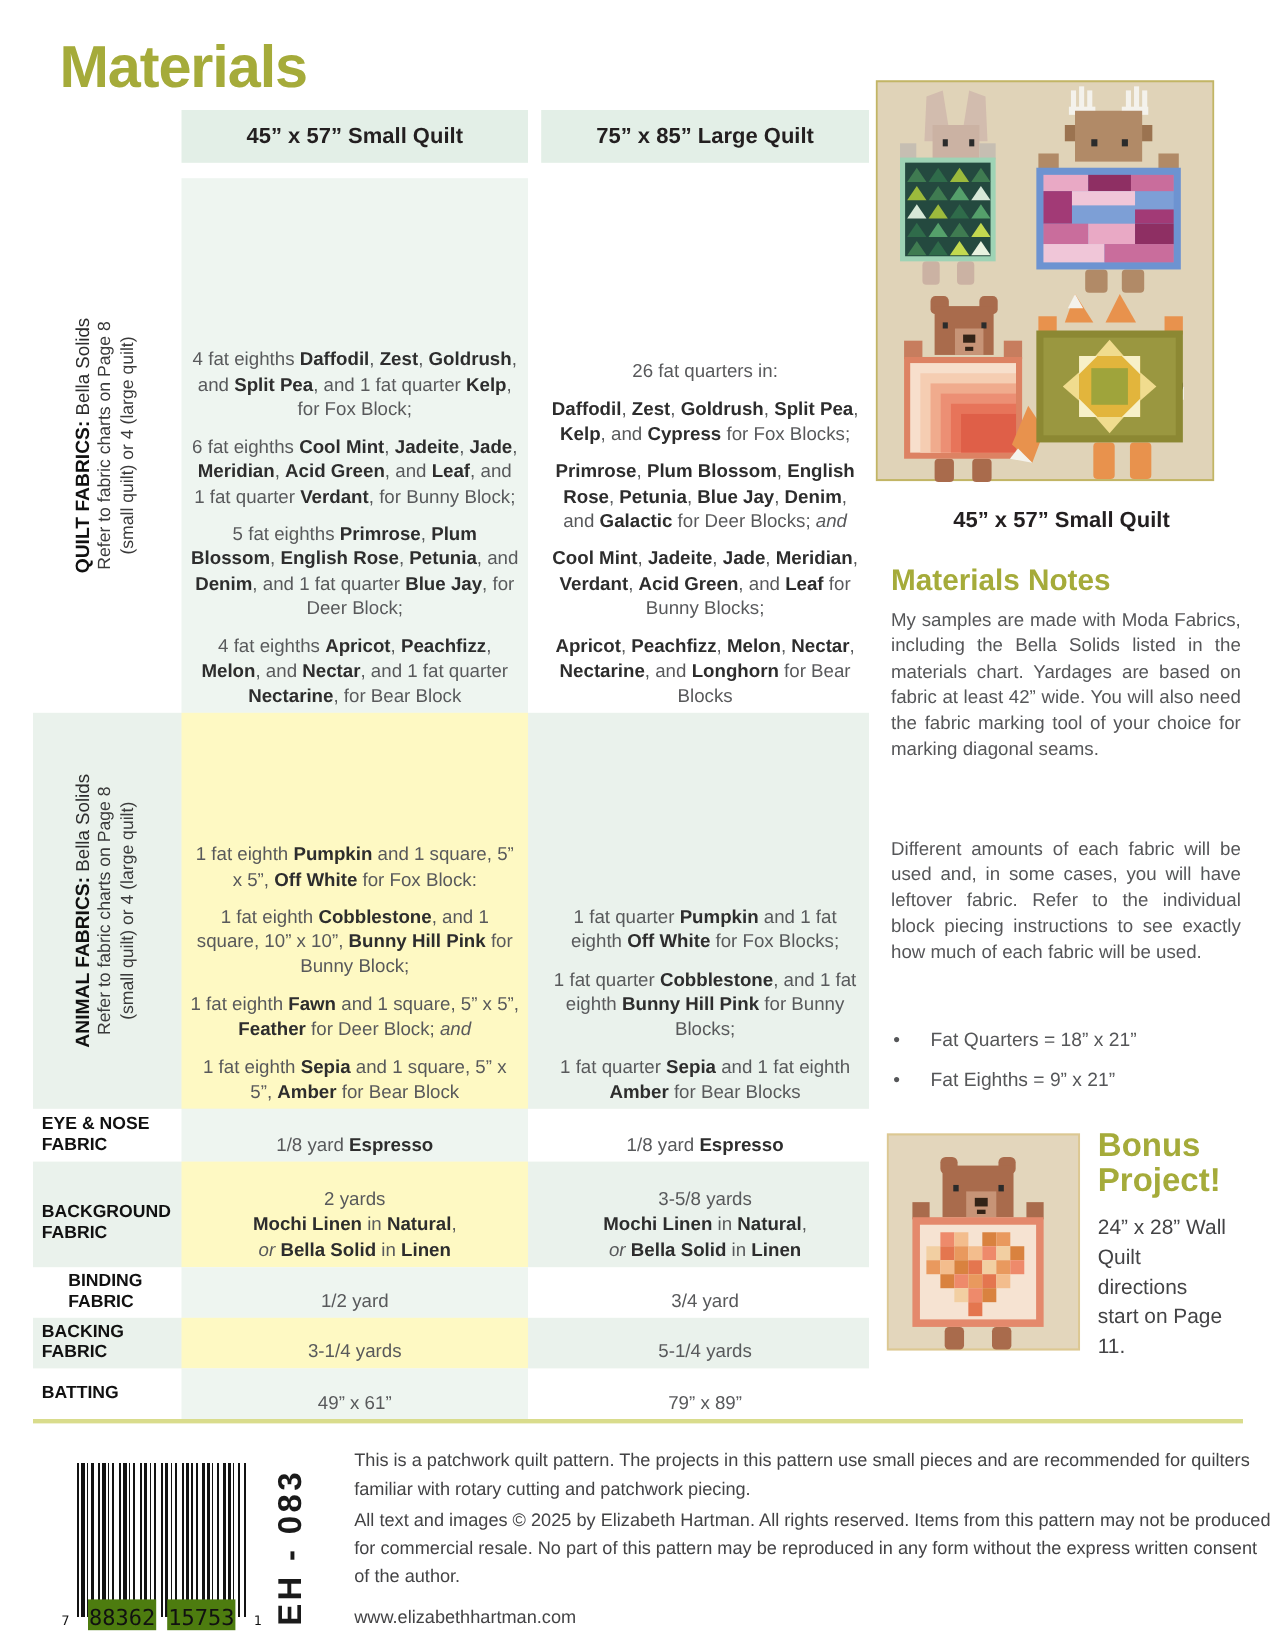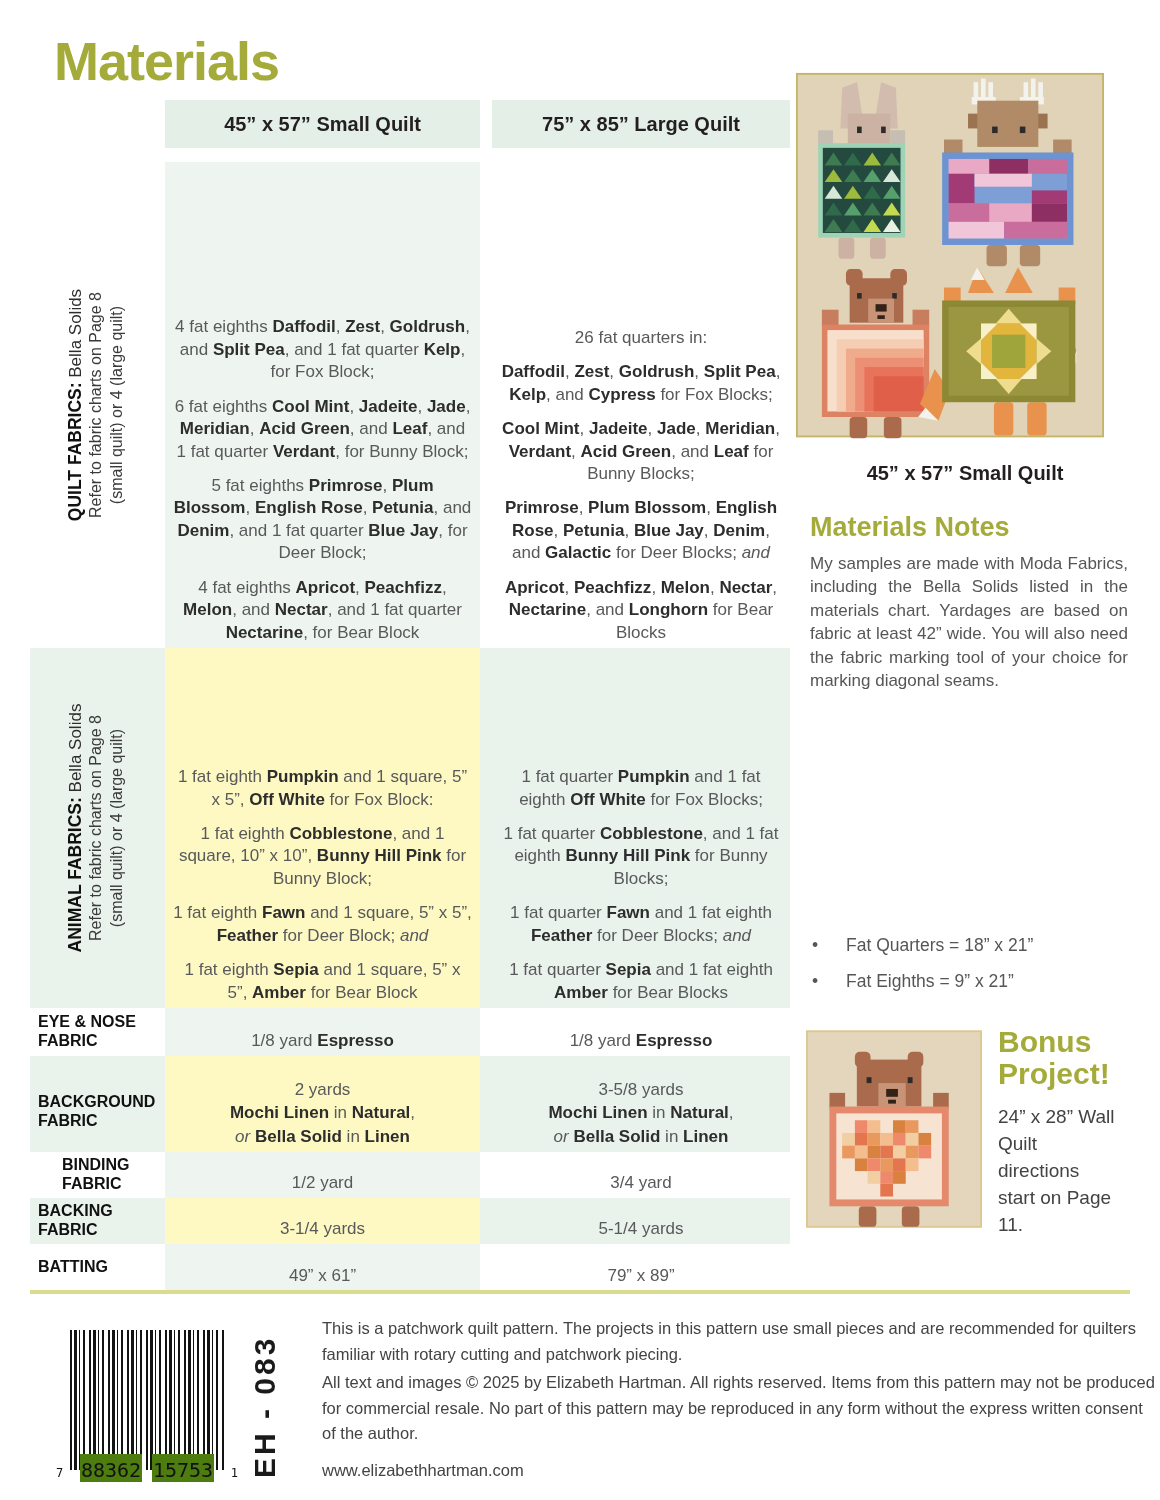--- a/index.html
+++ b/index.html
@@ -76,22 +76,22 @@
         <p><span>4 fat eighths </span><span class="b">Daffodil</span><span>, </span><span class="b">Zest</span><span>, </span><span class="b">Goldrush</span><span>, and  </span><span class="b">Split Pea</span><span>, and 1 fat quarter </span><span class="b">Kelp</span><span>, for Fox Block;</span></p>
         <p><span>6 fat eighths </span><span class="b">Cool Mint</span><span>, </span><span class="b">Jadeite</span><span>, </span><span class="b">Jade</span><span>, </span><span class="b">Meridian</span><span>, </span><span class="b">Acid Green</span><span>, and </span><span class="b">Leaf</span><span>, and 1 fat quarter </span><span class="b">Verdant</span><span>, for Bunny Block;</span></p>
         <p><span>5 fat eighths </span><span class="b">Primrose</span><span>, </span><span class="b">Plum Blossom</span><span>, </span><span class="b">English Rose</span><span>, </span><span class="b">Petunia</span><span>, and </span><span class="b">Denim</span><span>, and 1 fat quarter </span><span class="b">Blue Jay</span><span>, for Deer Block;</span></p>
         <p><span>4 fat eighths </span><span class="b">Apricot</span><span>, </span><span class="b">Peachfizz</span><span>, </span><span class="b">Melon</span><span>, and </span><span class="b">Nectar</span><span>, and 1 fat quarter </span><span class="b">Nectarine</span><span>, for Bear Block</span></p>
       </div>
   </div>
   <div class="abs cell" style="left:492px;top:162px;width:298px;height:486px;">
     <div class="paras">
         <p><span>26 fat quarters in:</span></p>
         <p><span class="b">Daffodil</span><span>, </span><span class="b">Zest</span><span>, </span><span class="b">Goldrush</span><span>, </span><span class="b">Split Pea</span><span>, </span><span class="b">Kelp</span><span>, and </span><span class="b">Cypress</span><span> for Fox Blocks;</span></p>
+        <p><span class="b">Primrose</span><span>, </span><span class="b">Plum Blossom</span><span>, </span><span class="b">English Rose</span><span>, </span><span class="b">Petunia</span><span>, </span><span class="b">Blue Jay</span><span>, </span><span class="b">Denim</span><span>, and </span><span class="b">Galactic</span><span> for Deer Blocks; </span><span class="i">and</span></p>
         <p><span class="b">Cool Mint</span><span>, </span><span class="b">Jadeite</span><span>, </span><span class="b">Jade</span><span>, </span><span class="b">Meridian</span><span>, </span><span class="b">Verdant</span><span>, </span><span class="b">Acid Green</span><span>, and </span><span class="b">Leaf</span><span> for Bunny Blocks;</span></p>
-        <p><span class="b">Primrose</span><span>, </span><span class="b">Plum Blossom</span><span>, </span><span class="b">English Rose</span><span>, </span><span class="b">Petunia</span><span>, </span><span class="b">Blue Jay</span><span>, </span><span class="b">Denim</span><span>, and </span><span class="b">Galactic</span><span> for Deer Blocks; </span><span class="i">and</span></p>
         <p><span class="b">Apricot</span><span>, </span><span class="b">Peachfizz</span><span>, </span><span class="b">Melon</span><span>, </span><span class="b">Nectar</span><span>, </span><span class="b">Nectarine</span><span>, and </span><span class="b">Longhorn</span><span> for Bear Blocks</span></p>
       </div>
   </div>
 
   <div class="abs band" style="left:30px;top:648px;width:760px;height:360px;"></div>
   <div class="abs vcell" style="left:30px;top:648px;width:132px;height:360px;">
     <div class="vwrap" style="width:350px;">
       <div class="vl1"><span class="b">ANIMAL FABRICS:</span><span> Bella Solids</span></div>
       <div class="vl2">Refer to fabric charts on Page 8</div>
       <div class="vl2">(small quilt) or 4 (large quilt)</div>
@@ -102,21 +102,20 @@
         <p><span>1 fat eighth </span><span class="b">Pumpkin</span><span> and 1 square, 5” x 5”, </span><span class="b">Off White</span><span> for Fox Block:</span></p>
         <p><span>1 fat eighth </span><span class="b">Cobblestone</span><span>, and 1 square, 10” x 10”,  </span><span class="b">Bunny Hill Pink</span><span> for Bunny Block;</span></p>
         <p><span>1 fat eighth </span><span class="b">Fawn</span><span> and 1 square, 5” x 5”,  </span><span class="b">Feather</span><span> for Deer Block; </span><span class="i">and</span></p>
         <p><span>1 fat eighth </span><span class="b">Sepia</span><span> and 1 square, 5” x 5”,  </span><span class="b">Amber</span><span> for Bear Block</span></p>
       </div>
   </div>
   <div class="abs cell" style="left:492px;top:648px;width:298px;height:360px;">
     <div class="paras">
         <p><span>1 fat quarter </span><span class="b">Pumpkin</span><span> and 1 fat eighth </span><span class="b">Off White</span><span> for Fox Blocks;</span></p>
         <p><span>1 fat quarter </span><span class="b">Cobblestone</span><span>, and 1 fat eighth </span><span class="b">Bunny Hill Pink</span><span> for Bunny Blocks;</span></p>
-        <p><span>1 fat quarter </span><span class="b">Fawn</span><span> and 1 fat eighth </span><span class="b">Feather</span><span> for Deer Blocks; </span><span class="i">and</span></p>
         <p><span>1 fat quarter </span><span class="b">Sepia</span><span> and 1 fat eighth </span><span class="b">Amber</span><span> for Bear Blocks</span></p>
       </div>
   </div>
 
   <div class="abs rowlabel" style="left:38px;top:1008px;width:124px;height:48px;">EYE &amp; NOSE FABRIC</div>
   <div class="abs cell small-on-white" style="left:165px;top:1008px;width:315px;height:48px;">
       <div class="paras tight">
         <p><span>1/8 yard </span><span class="b">Espresso</span></p>
       </div>
     </div>
@@ -300,20 +299,21 @@
       <polygon points="260,287 260,315 276,301" fill="#f0dc8e"></polygon>
     </g>
   </svg>
 
   <div class="abs caption" style="left:815px;top:462px;width:300px;">45” x 57” Small Quilt</div>
 
   <h2 class="abs olive-h notes-h" style="left:810px;top:512px;">Materials Notes</h2>
 
   <p class="abs notes-p" style="left:810px;top:552px;width:318px;">My samples are made with Moda Fabrics, including the Bella Solids listed in the materials chart. Yardages are based on fabric at least 42” wide. You will also need the fabric marking tool of your choice for marking diagonal seams.</p>
 
+  <p class="abs notes-p" style="left:810px;top:760px;width:318px;">Different amounts of each fabric will be used and, in some cases, you will have leftover fabric. Refer to the individual block piecing instructions to see exactly how much of each fabric will be used.</p>
 
   <div class="abs bullet-row" style="left:812px;top:935px;width:316px;">
     <span class="bullet-dot">•</span>
     <span>Fat Quarters = 18” x 21”</span>
   </div>
   <div class="abs bullet-row" style="left:812px;top:971px;width:316px;">
     <span class="bullet-dot">•</span>
     <span>Fat Eighths = 9” x 21”</span>
   </div>
 

